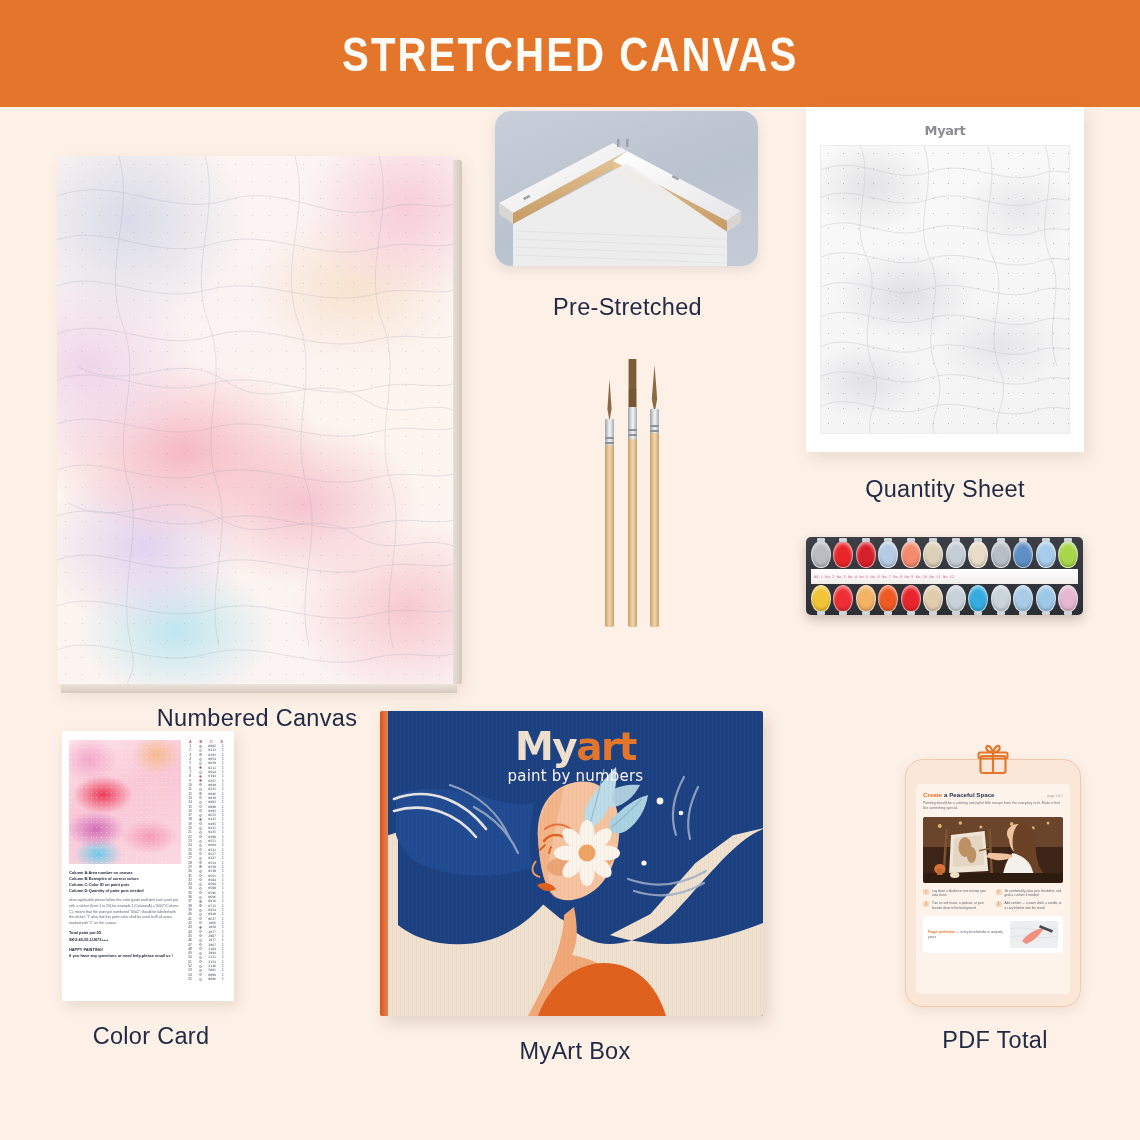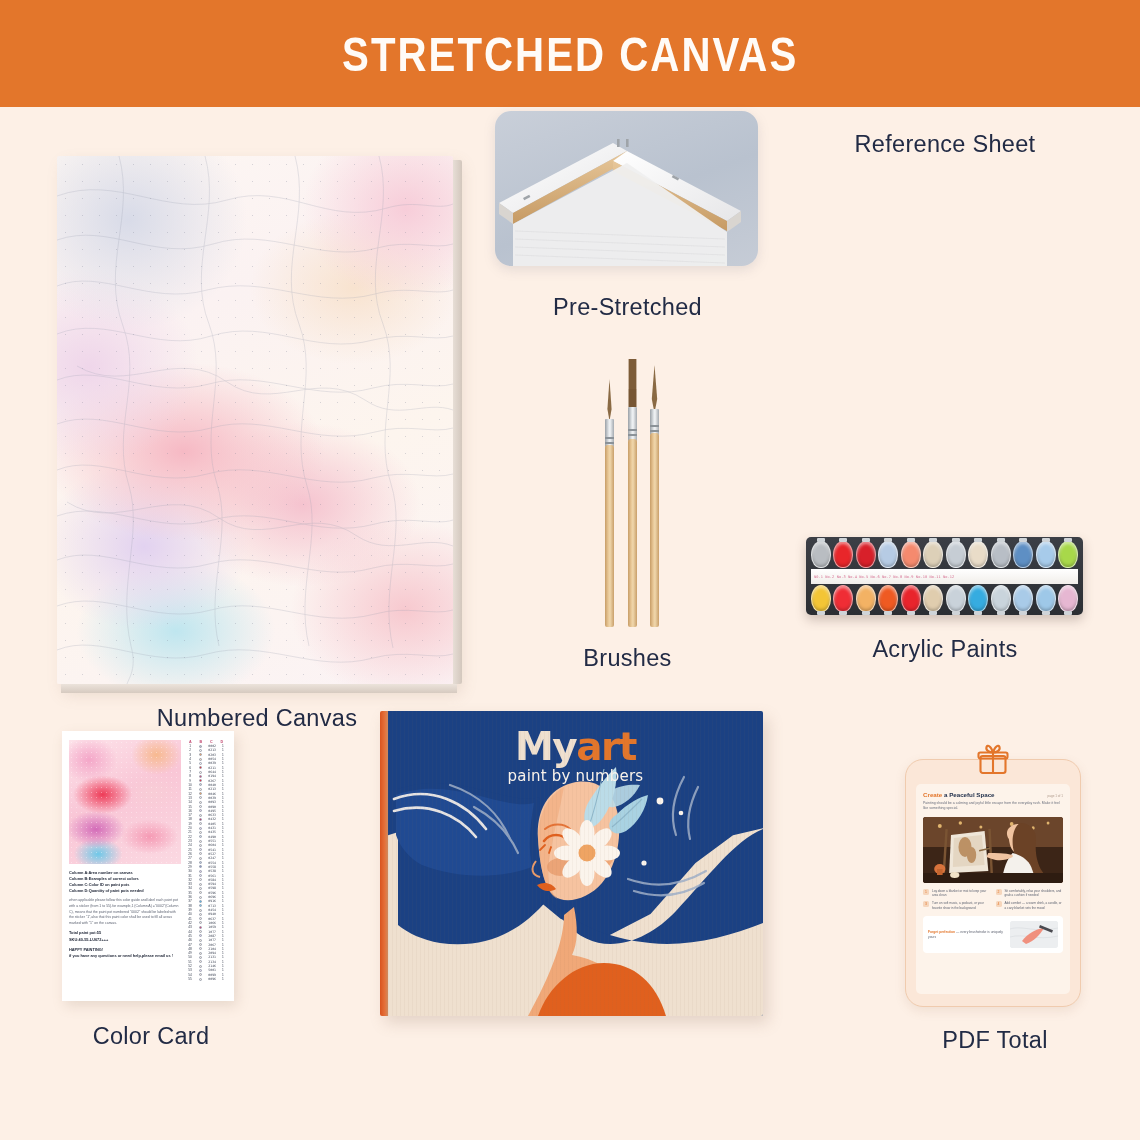--- a/index.html
+++ b/index.html
@@ -314,21 +314,44 @@
           <rect x="122" y="28" width="2.6" height="8"></rect>
           <rect x="131" y="28" width="2.6" height="8"></rect>
           <rect x="178" y="64" width="7" height="2.6" transform="rotate(28 178 64)"></rect>
         </g>
       </svg>
     </div>
     <div class="caption" style="margin-top:28px">Pre-Stretched</div>
   </div>
 
   <div class="cell ref-wrap">
-    <div class="caption" style="margin-top:24px">Reference Sheet</div>
+    <div class="ref-sheet">
+      <div class="ref-logo">Myart</div>
+      <div class="ref-art">
+        <svg viewBox="0 0 250 289" preserveAspectRatio="none" width="100%" height="100%">
+          <g fill="none" stroke="#c9c9cd" stroke-width="0.5">
+            <path d="M0 24 C40 8 70 40 110 26 C150 12 184 42 222 28 C238 22 246 28 250 26"></path>
+            <path d="M0 52 C36 36 68 68 108 54 C148 40 182 70 220 56 C238 50 246 56 250 54"></path>
+            <path d="M0 82 C34 66 68 98 106 84 C146 70 180 100 218 86 C236 80 246 86 250 84"></path>
+            <path d="M0 112 C36 96 68 128 108 114 C148 100 182 130 220 116 C238 110 246 116 250 114"></path>
+            <path d="M0 142 C34 126 68 158 106 144 C146 130 180 160 218 146 C236 140 246 146 250 144"></path>
+            <path d="M0 172 C36 156 68 188 108 174 C148 160 182 190 220 176 C238 170 246 176 250 174"></path>
+            <path d="M0 202 C34 186 68 218 106 204 C146 190 180 220 218 206 C236 200 246 206 250 204"></path>
+            <path d="M0 232 C36 216 68 248 108 234 C148 220 182 250 220 236 C238 230 246 236 250 234"></path>
+            <path d="M0 262 C34 246 68 278 106 264 C146 250 180 280 218 266 C236 260 246 266 250 264"></path>
+            <path d="M40 0 C54 40 28 74 46 112 C62 148 36 182 52 222 C64 252 44 272 50 289"></path>
+            <path d="M104 0 C118 42 92 74 110 114 C126 150 100 184 116 224 C128 254 108 274 114 289"></path>
+            <path d="M168 0 C182 40 156 76 174 114 C190 150 164 184 180 224 C192 254 172 274 178 289"></path>
+            <path d="M226 0 C240 42 214 74 232 114 C246 148 224 182 238 222"></path>
+          </g>
+        </svg>
+        <div class="ref-dots"></div>
+      </div>
+    </div>
+    <div class="caption" style="margin-top:24px">Quantity Sheet</div>
   </div>
 
   <div class="cell brush-wrap">
     <div class="brush-stage">
 
       <div class="brush" style="left:105px; height:248px">
         <div style="position:relative;height:248px;width:9px">
           <svg width="9" height="42" style="position:absolute;top:0;left:0">
             <polygon points="4.5,0 6.6,30 4.5,42 2.4,30" fill="#8a6a44"></polygon>
           </svg>
@@ -360,21 +383,20 @@
             <polygon points="4.5,0 7.2,34 4.5,48 1.8,34" fill="#8a6a44"></polygon>
           </svg>
           <div class="b-ferrule" style="position:absolute;top:44px;left:0;height:26px">
             <div class="b-ring" style="top:16px"></div>
               <div class="b-ring" style="top:21px"></div>
           </div>
           <div class="b-handle" style="position:absolute;top:68px;left:0;height:194px"></div>
         </div>
       </div>
     </div>
-    <div class="caption" style="margin-top:18px">Brushes</div>
   </div>
 
   <div class="cell paint-wrap">
     <div class="tray">
       <div class="pot-row" id="pots-top">
           <div class="pot">
             <div class="pot-lid" style="background: rgb(185, 189, 194);"></div>
             <div class="pot-tab" style="top: -3px;"></div>
           </div>
           <div class="pot">
@@ -467,21 +489,20 @@
           <div class="pot">
             <div class="pot-lid" style="background: rgb(158, 200, 232);"></div>
             <div class="pot-tab" style="bottom: -3px;"></div>
           </div>
           <div class="pot">
             <div class="pot-lid" style="background: rgb(230, 183, 210);"></div>
             <div class="pot-tab" style="bottom: -3px;"></div>
           </div>
         </div>
     </div>
-    <div class="caption" style="margin-top:21px">Acrylic Paints</div>
   </div>
 
   <div class="cell cc-wrap">
     <div class="cc-card">
       <div class="cc-left">
         <div class="cc-art">
           <div class="cc-art-dots"></div>
         </div>
         <div class="cc-legend" id="cc-legend">
             <div>Column A:Area number on canvas</div>
@@ -1021,20 +1042,21 @@
 
         <div class="box-logo">
           <div class="logo-txt">
             <span class="logo-my">My</span><span class="logo-art">art</span>
           </div>
           <div class="box-tag">paint by numbers</div>
         </div>
         <div class="box-cardboard"></div>
       </div>
     </div>
+    <div class="caption" style="margin-top:22px">MyArt Box</div>
   </div>
 
   <div class="cell pdf-wrap">
     <div class="pdf-tablet">
       <div class="gift-icon">
         <svg width="34" height="32" viewBox="0 0 34 32">
           <rect x="4.5" y="12" width="25" height="17" rx="2.2" fill="none" stroke="#E3762B" stroke-width="2.1"></rect>
           <rect x="2.5" y="8.5" width="29" height="6" rx="1.8" fill="none" stroke="#E3762B" stroke-width="2.1"></rect>
           <line x1="17" y1="9" x2="17" y2="29" stroke="#E3762B" stroke-width="2.1"></line>
           <path d="M17 8.5 C13 8.5 9.5 6 10.5 3 C11.5 0.6 15 1.6 17 8.5" fill="none" stroke="#E3762B" stroke-width="2.1"></path>

